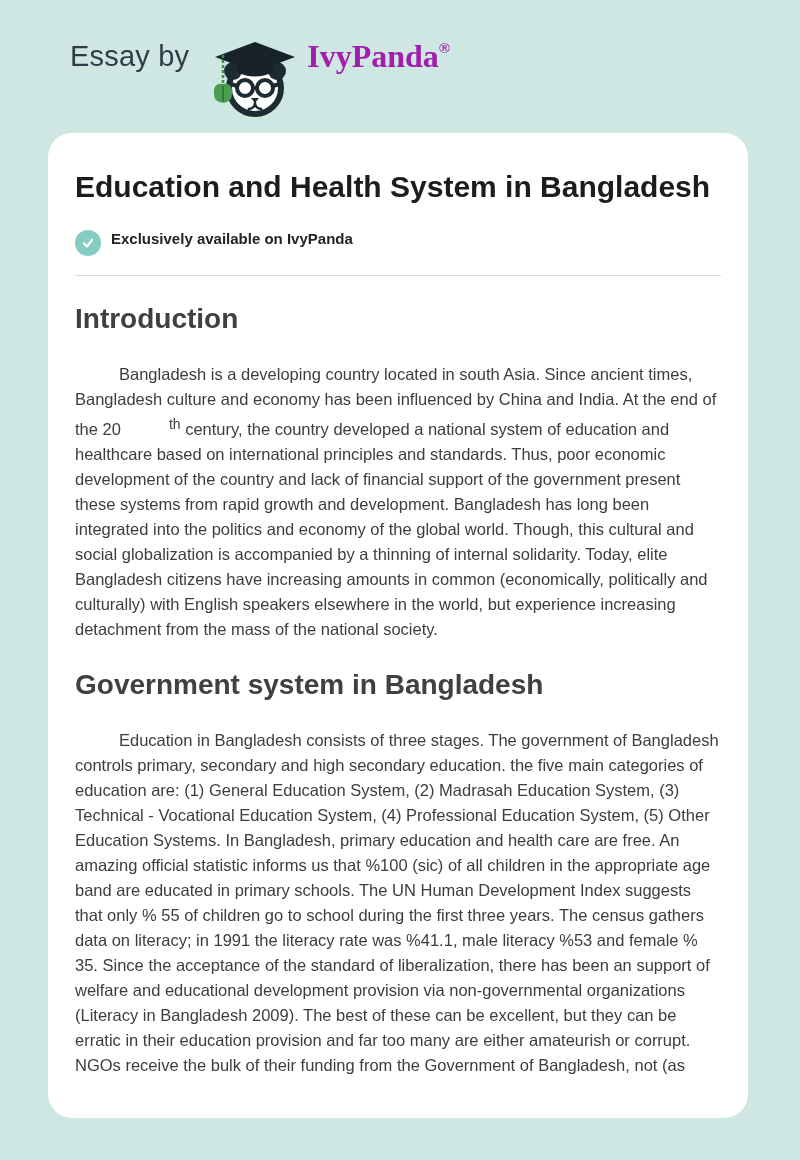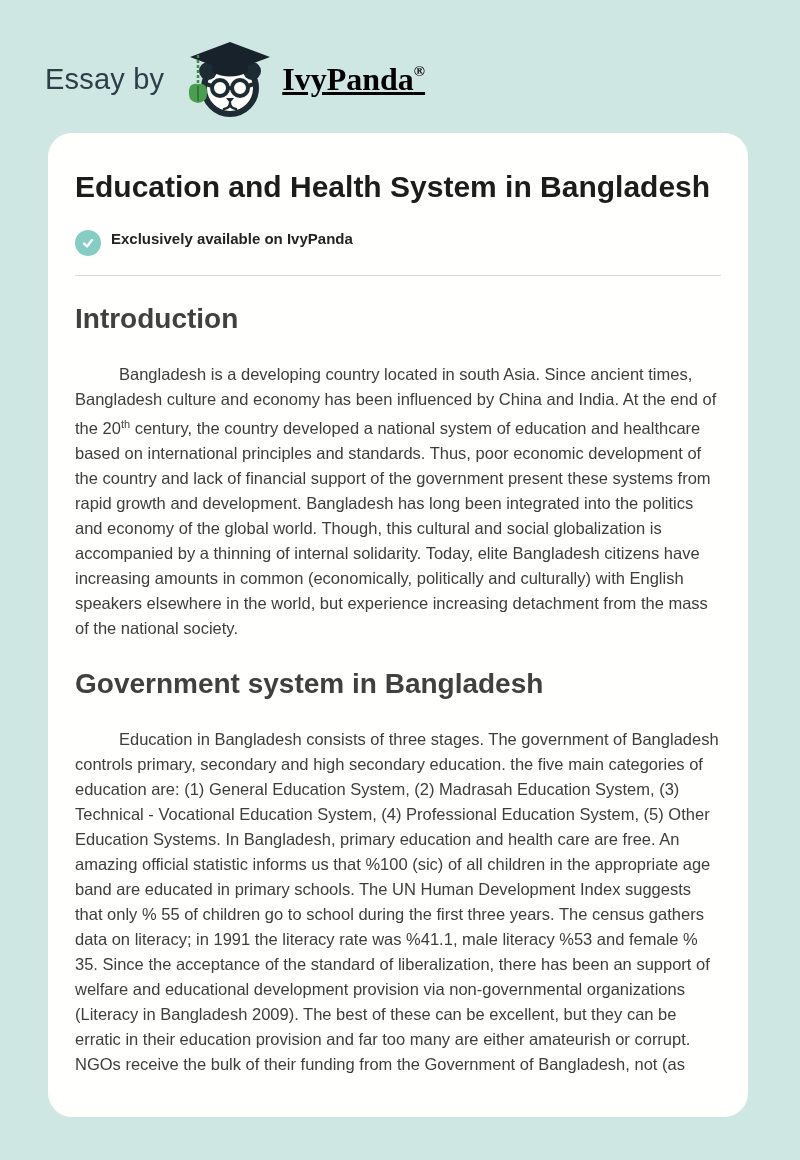--- a/index.html
+++ b/index.html
@@ -8,41 +8,40 @@
     font-family: "Liberation Sans", sans-serif;
   }
   body {
     min-height: 1160px;
     background: #cfe7e3;
   }
 
   
   .site-header {
     display: flex;
-    align-items: center;
-    padding: 40px 0 0 45px;
+    align-items: flex-start;
+    padding: 40px 0 0 70px;
   }
   .essay-by {
     font-size: 29px;
     color: #2e3e49;
     letter-spacing: 0.2px;
   }
   .logo-icon {
     width: 96px;
     height: 78px;
     margin: 0 8px 0 14px;
     flex: 0 0 auto;
   }
   .brand {
     font-family: "Liberation Serif", serif;
     font-weight: 700;
     font-size: 32px;
-    color: #000000;
+    color: #a21caf;
     line-height: 1;
-    text-decoration: underline;
   }
   .brand sup {
     font-size: 15px;
     vertical-align: 14px;
   }
 
   
   .card {
     width: 700px;
     margin: 15px 0 48px 48px;
@@ -90,22 +89,23 @@
     margin: 27px 0 27px 0;
   }
   .body-paragraph {
     font-size: 16.5px;
     line-height: 25px;
     color: #3d3d3d;
     text-indent: 44px;
     margin: 0;
   }
   .body-paragraph sup {
-    font-size: 11px;
+    font-size: 14px;
     vertical-align: 6px;
+    margin-left: 48px;
   }
 </style>
 </head>
 <body>
 
 <header class="site-header">
   <span class="essay-by">Essay by</span>
 
   <svg class="logo-icon" viewBox="0 0 96 78" xmlns="http://www.w3.org/2000/svg" aria-hidden="true">
 

